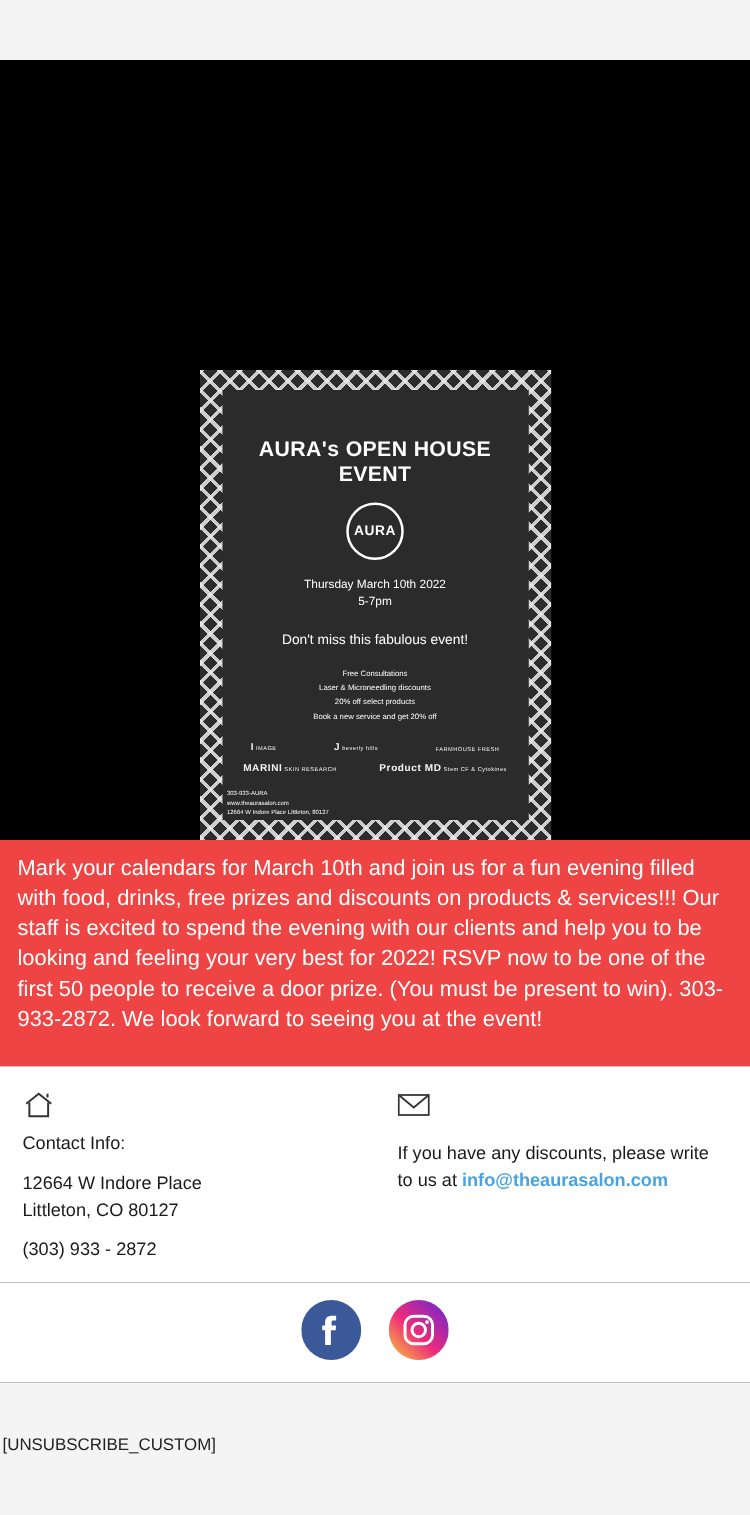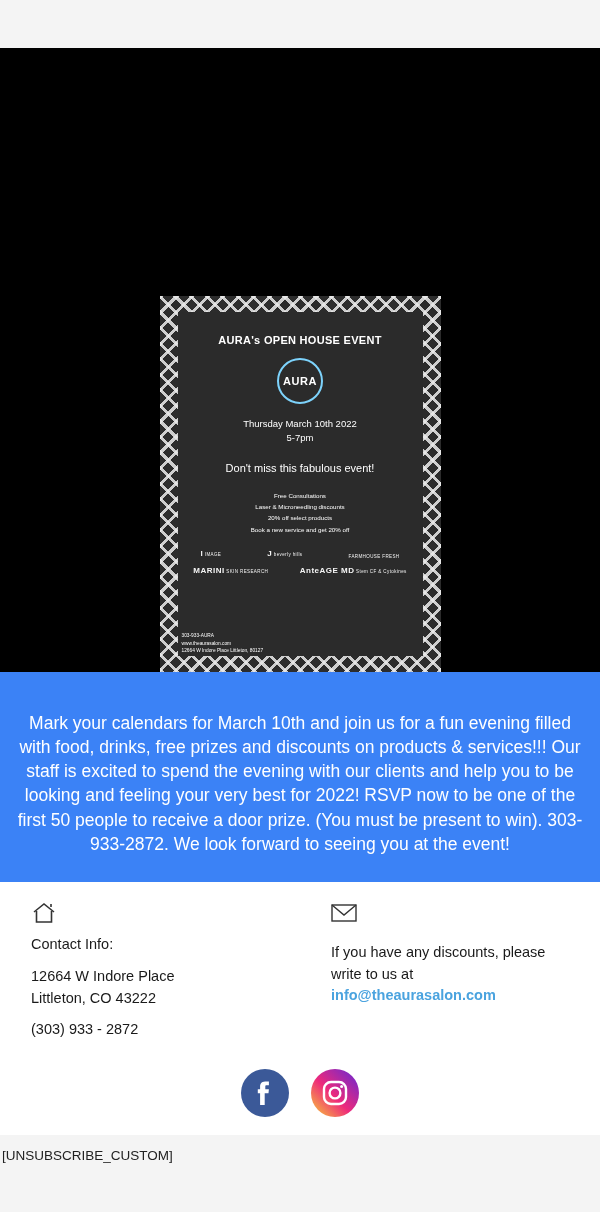--- a/index.html
+++ b/index.html
@@ -52,29 +52,29 @@
   }
   .flyer-inner {
     position: absolute;
     left: 18px; right: 18px; top: 16px; bottom: 16px;
     text-align: center;
     display: flex;
     flex-direction: column;
     align-items: center;
   }
   .flyer-title {
-    font-size: 11px;
+    font-size: 17px;
     font-weight: bold;
     letter-spacing: .3px;
-    margin-top: 22px;
+    margin-top: 38px;
   }
   .flyer-logo {
     width: 42px; height: 42px;
     border-radius: 50%;
-    border: 2px solid #7dd3fc;
+    border: 2px solid #ffffff;
     margin: 12px auto 0;
     display: flex; align-items: center; justify-content: center;
     font-size: 11px; font-weight: bold; letter-spacing: .5px;
   }
   .flyer-date {
     margin-top: 13px;
     font-size: 9.5px;
     font-weight: normal;
     line-height: 1.45;
   }
@@ -115,33 +115,33 @@
     bottom: 2px;
     text-align: left;
     font-size: 4.8px;
     line-height: 1.5;
   }
   
   .body-copy {
     color: #fff;
     font-size: 17.5px;
     line-height: 1.38;
-    text-align: center;
-    padding: 39px 14px 26px;
-    background: #3b82f6;
+    text-align: left;
+    padding: 10px 14px 26px;
+    background: #ef4444;
   }
   
   .contact-section {
     background: #fff;
     display: flex;
     padding: 16px 0 14px;
   }
   .col {
     flex: 1;
-    padding: 0 31px;
+    padding: 0 18px;
     color: #1a1a1a;
   }
   .col .icon { height: 30px; display: flex; align-items: center; }
   .col h4 {
     margin: 8px 0 0 0;
     font-size: 14.5px;
     font-weight: normal;
   }
   .col p {
     margin: 14px 0 0 0;
@@ -203,21 +203,21 @@
             <div class="brand">
               <span class="small">FARMHOUSE FRESH</span>
             </div>
           </div>
           <div class="flyer-brands" style="margin-top:6px">
             <div class="brand">
               <span class="big">MARINI</span>
               <span class="small">SKIN RESEARCH</span>
             </div>
             <div class="brand">
-              <span class="big">AnteAGE MD</span>
+              <span class="big">Product MD</span>
               <span class="small">Stem CF &amp; Cytokines</span>
             </div>
           </div>
           <div class="flyer-contact">
             <div>303-933-AURA</div>
             <div>www.theaurasalon.com</div>
             <div>12664  W Indore Place Littleton, 80127</div>
           </div>
         </div>
       </div>
@@ -229,21 +229,21 @@
       <div class="col">
         <div class="icon">
           <svg width="26" height="24" viewBox="0 0 26 24">
             <path d="M3 11 L13 3 L23 11" fill="none" stroke="#333" stroke-width="1.6"></path>
             <path d="M5.5 10 L5.5 21 L20.5 21 L20.5 10" fill="none" stroke="#333" stroke-width="1.6"></path>
             <path d="M20 3 L20 6" fill="none" stroke="#333" stroke-width="1.6"></path>
           </svg>
         </div>
         <h4>Contact Info:</h4>
         <p>12664 W Indore Place</p>
-        <p class="tight" style="margin-top:0"> Littleton, CO 43222</p>
+        <p class="tight" style="margin-top:0"> Littleton, CO 80127</p>
         <p class="tight">(303) 933 - 2872</p>
       </div>
       <div class="col">
         <div class="icon">
           <svg width="26" height="20" viewBox="0 0 26 20">
             <rect x="1" y="2" width="24" height="16" fill="none" stroke="#333" stroke-width="1.4"></rect>
             <path d="M1 2 L13 12 L25 2" fill="none" stroke="#333" stroke-width="1.4"></path>
           </svg>
         </div>
         <p>

